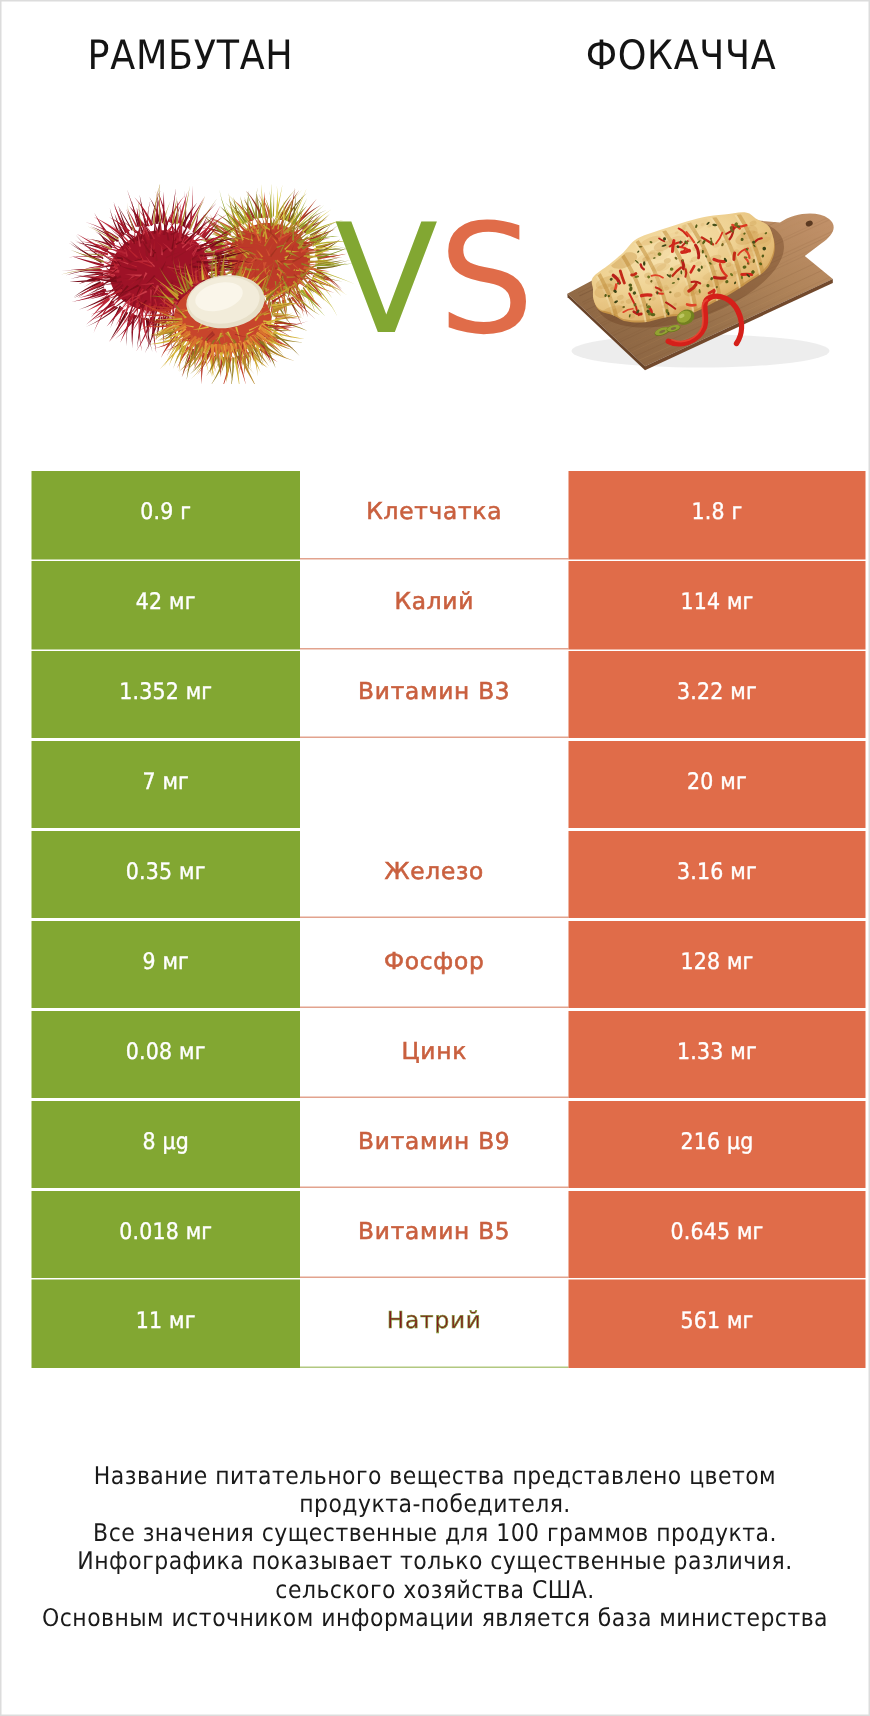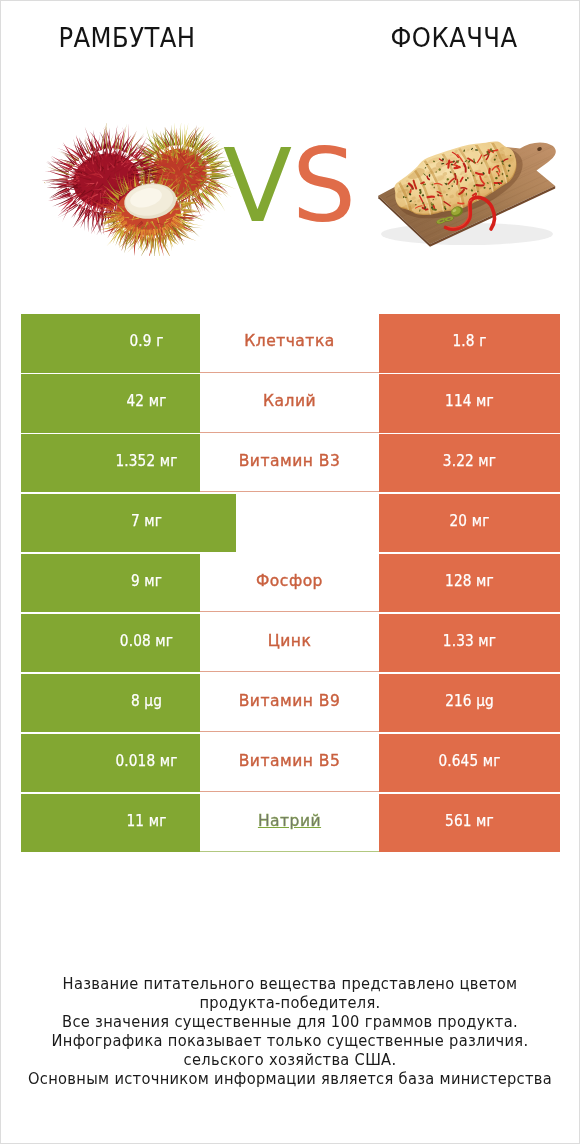--- a/index.html
+++ b/index.html
@@ -19,27 +19,27 @@
   .vsblk{position:absolute;left:222px;top:135px;font-size:101px;line-height:101px;
          letter-spacing:0px;white-space:nowrap;}
   .vsblk .v{color:#82A732;}
   .vsblk .s{color:#E06C49;}
   .table{position:absolute;left:20px;top:313px;width:537px;}
   .row{position:relative;height:58.6px;margin-bottom:1.35px;}
   .cell{position:absolute;top:0;height:58.6px;line-height:54.5px;text-align:center;
         font-size:15.2px;letter-spacing:.15px;white-space:nowrap;overflow:hidden;
         font-stretch:condensed;}
   .c1,.c3{-webkit-text-stroke:.25px #fff;}
-  .c1{left:0;width:179px;background:#82A732;color:#fff;padding-left:36px;}
+  .c1{left:0;width:179px;background:#82A732;color:#fff;}
   .c2{left:179px;width:179px;background:#fff;color:#C9603F;font-stretch:normal;
       font-size:15.5px;letter-spacing:.5px;-webkit-text-stroke:.4px #C9603F;
       box-sizing:border-box;border-bottom:1.35px solid rgba(208,106,73,.62);}
-  .c3{left:358px;width:181px;background:#E06C49;color:#fff;}
-  .c2.win-green{color:#737373;-webkit-text-stroke:.4px #7FA53A;
-      border-bottom-color:rgba(130,167,50,.62);text-decoration:underline;}
+  .c3{left:358px;width:198px;background:#E06C49;color:#fff;}
+  .c2.win-green{color:#7f1d1d;-webkit-text-stroke:.4px #7FA53A;
+      border-bottom-color:rgba(130,167,50,.62);}
   .footer{position:absolute;left:0;top:973px;width:578px;text-align:center;
           font-size:16.3px;color:#1a1a1a;line-height:19.1px;letter-spacing:.31px;
           font-stretch:condensed;}
 </style>
 </head>
 <body>
 
 <div class="page">
 
   <div class="titles">
@@ -499,20 +499,25 @@
       <div class="row">
         <div class="cell c1">1.352 мг</div>
         <div class="cell c2">Витамин B3</div>
         <div class="cell c3">3.22 мг</div>
       </div>
       <div class="row">
         <div class="cell c1">7 мг</div>
         <div class="cell c3">20 мг</div>
       </div>
       <div class="row">
+        <div class="cell c1">0.35 мг</div>
+        <div class="cell c2">Железо</div>
+        <div class="cell c3">3.16 мг</div>
+      </div>
+      <div class="row">
         <div class="cell c1">9 мг</div>
         <div class="cell c2">Фосфор</div>
         <div class="cell c3">128 мг</div>
       </div>
       <div class="row">
         <div class="cell c1">0.08 мг</div>
         <div class="cell c2">Цинк</div>
         <div class="cell c3">1.33 мг</div>
       </div>
       <div class="row">

